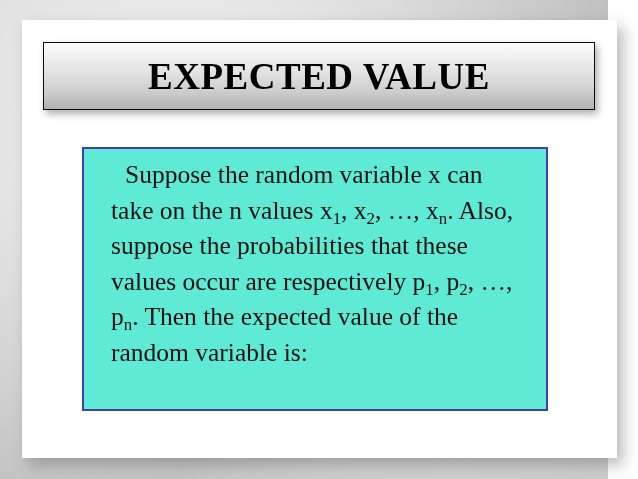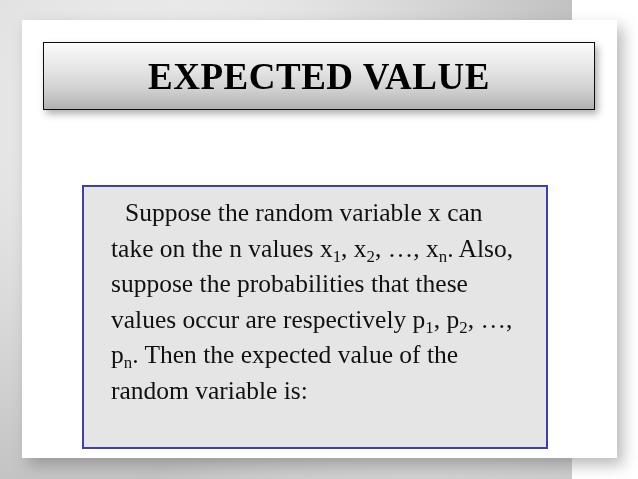--- a/index.html
+++ b/index.html
@@ -14,20 +14,21 @@
     background: #ffffff;
   }
 
   
   #slide-canvas {
     position: relative;
     width: 572px;
     height: 479px;
     background:
       linear-gradient(135deg, #ffffff 0%, #f2f2f2 18%, #cfcfcf 60%, #e8e8e8 100%);
+    padding-left: 36px;
   }
   #slide-canvas::before {
     content: "";
     position: absolute;
     inset: 0;
     background:
       radial-gradient(ellipse at 50% 45%, rgba(255,255,255,0.0) 45%, rgba(140,140,140,0.30) 100%);
     pointer-events: none;
   }
 
@@ -74,23 +75,22 @@
   }
 
   
   #body-box {
     position: absolute;
     left: 60px;
     top: 127px;
     width: 466px;
     height: 264px;
     border: 2px solid #3f3fb0;
-    background: #e5e5e5;
+    background: #5eead4;
     box-sizing: border-box;
-    margin-top: 38px;
   }
 
   #body-paragraph {
     position: absolute;
     left: 27px;
     top: 8px;
     width: 420px;
     font-size: 25.5px;
     line-height: 35.5px;
     color: #111111;

